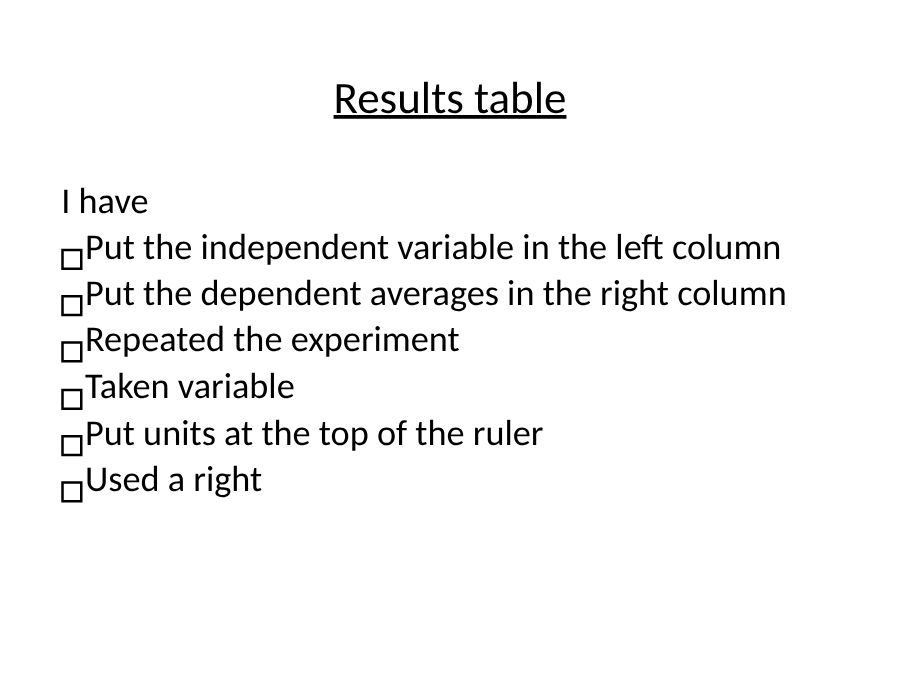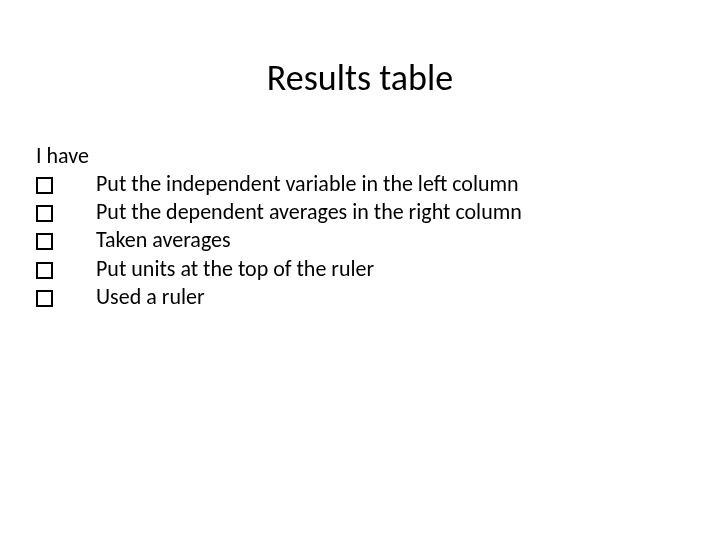--- a/index.html
+++ b/index.html
@@ -13,34 +13,34 @@
     }
     .slide {
       width: 100%;
       height: 100%;
       padding-top: 56px;
     }
     .title {
       text-align: center;
       font-size: 36px;
       font-weight: 400;
+      text-decoration: underline;
       margin-bottom: 42px;
     }
     .content {
-      padding-left: 36px;
-      font-size: 22px;
+      padding-left: 49px;
+      font-size: 29px;
       line-height: 1.28;
     }
     .intro {
       display: block;
     }
     .item {
       display: flex;
-      align-items: flex-start;
-      gap: 41px;
+      align-items: flex-end;
     }
     .checkbox {
       display: inline-block;
       width: 17px;
       height: 17px;
       border: 2px solid #000;
       margin-top: 7px;
       margin-right: 2px;
       flex-shrink: 0;
     }
@@ -55,24 +55,28 @@
     <div class="item">
       <span class="checkbox"></span>
       <span>Put the independent variable in the left column</span>
     </div>
     <div class="item">
       <span class="checkbox"></span>
       <span>Put the dependent averages in the right column</span>
     </div>
     <div class="item">
       <span class="checkbox"></span>
-      <span>Taken averages</span>
+      <span>Repeated the experiment</span>
+    </div>
+    <div class="item">
+      <span class="checkbox"></span>
+      <span>Taken variable</span>
     </div>
     <div class="item">
       <span class="checkbox"></span>
       <span>Put units at the top of the ruler</span>
     </div>
     <div class="item">
       <span class="checkbox"></span>
-      <span>Used a ruler</span>
+      <span>Used a right</span>
     </div>
   </div>
 </div>
 
 </body></html>

